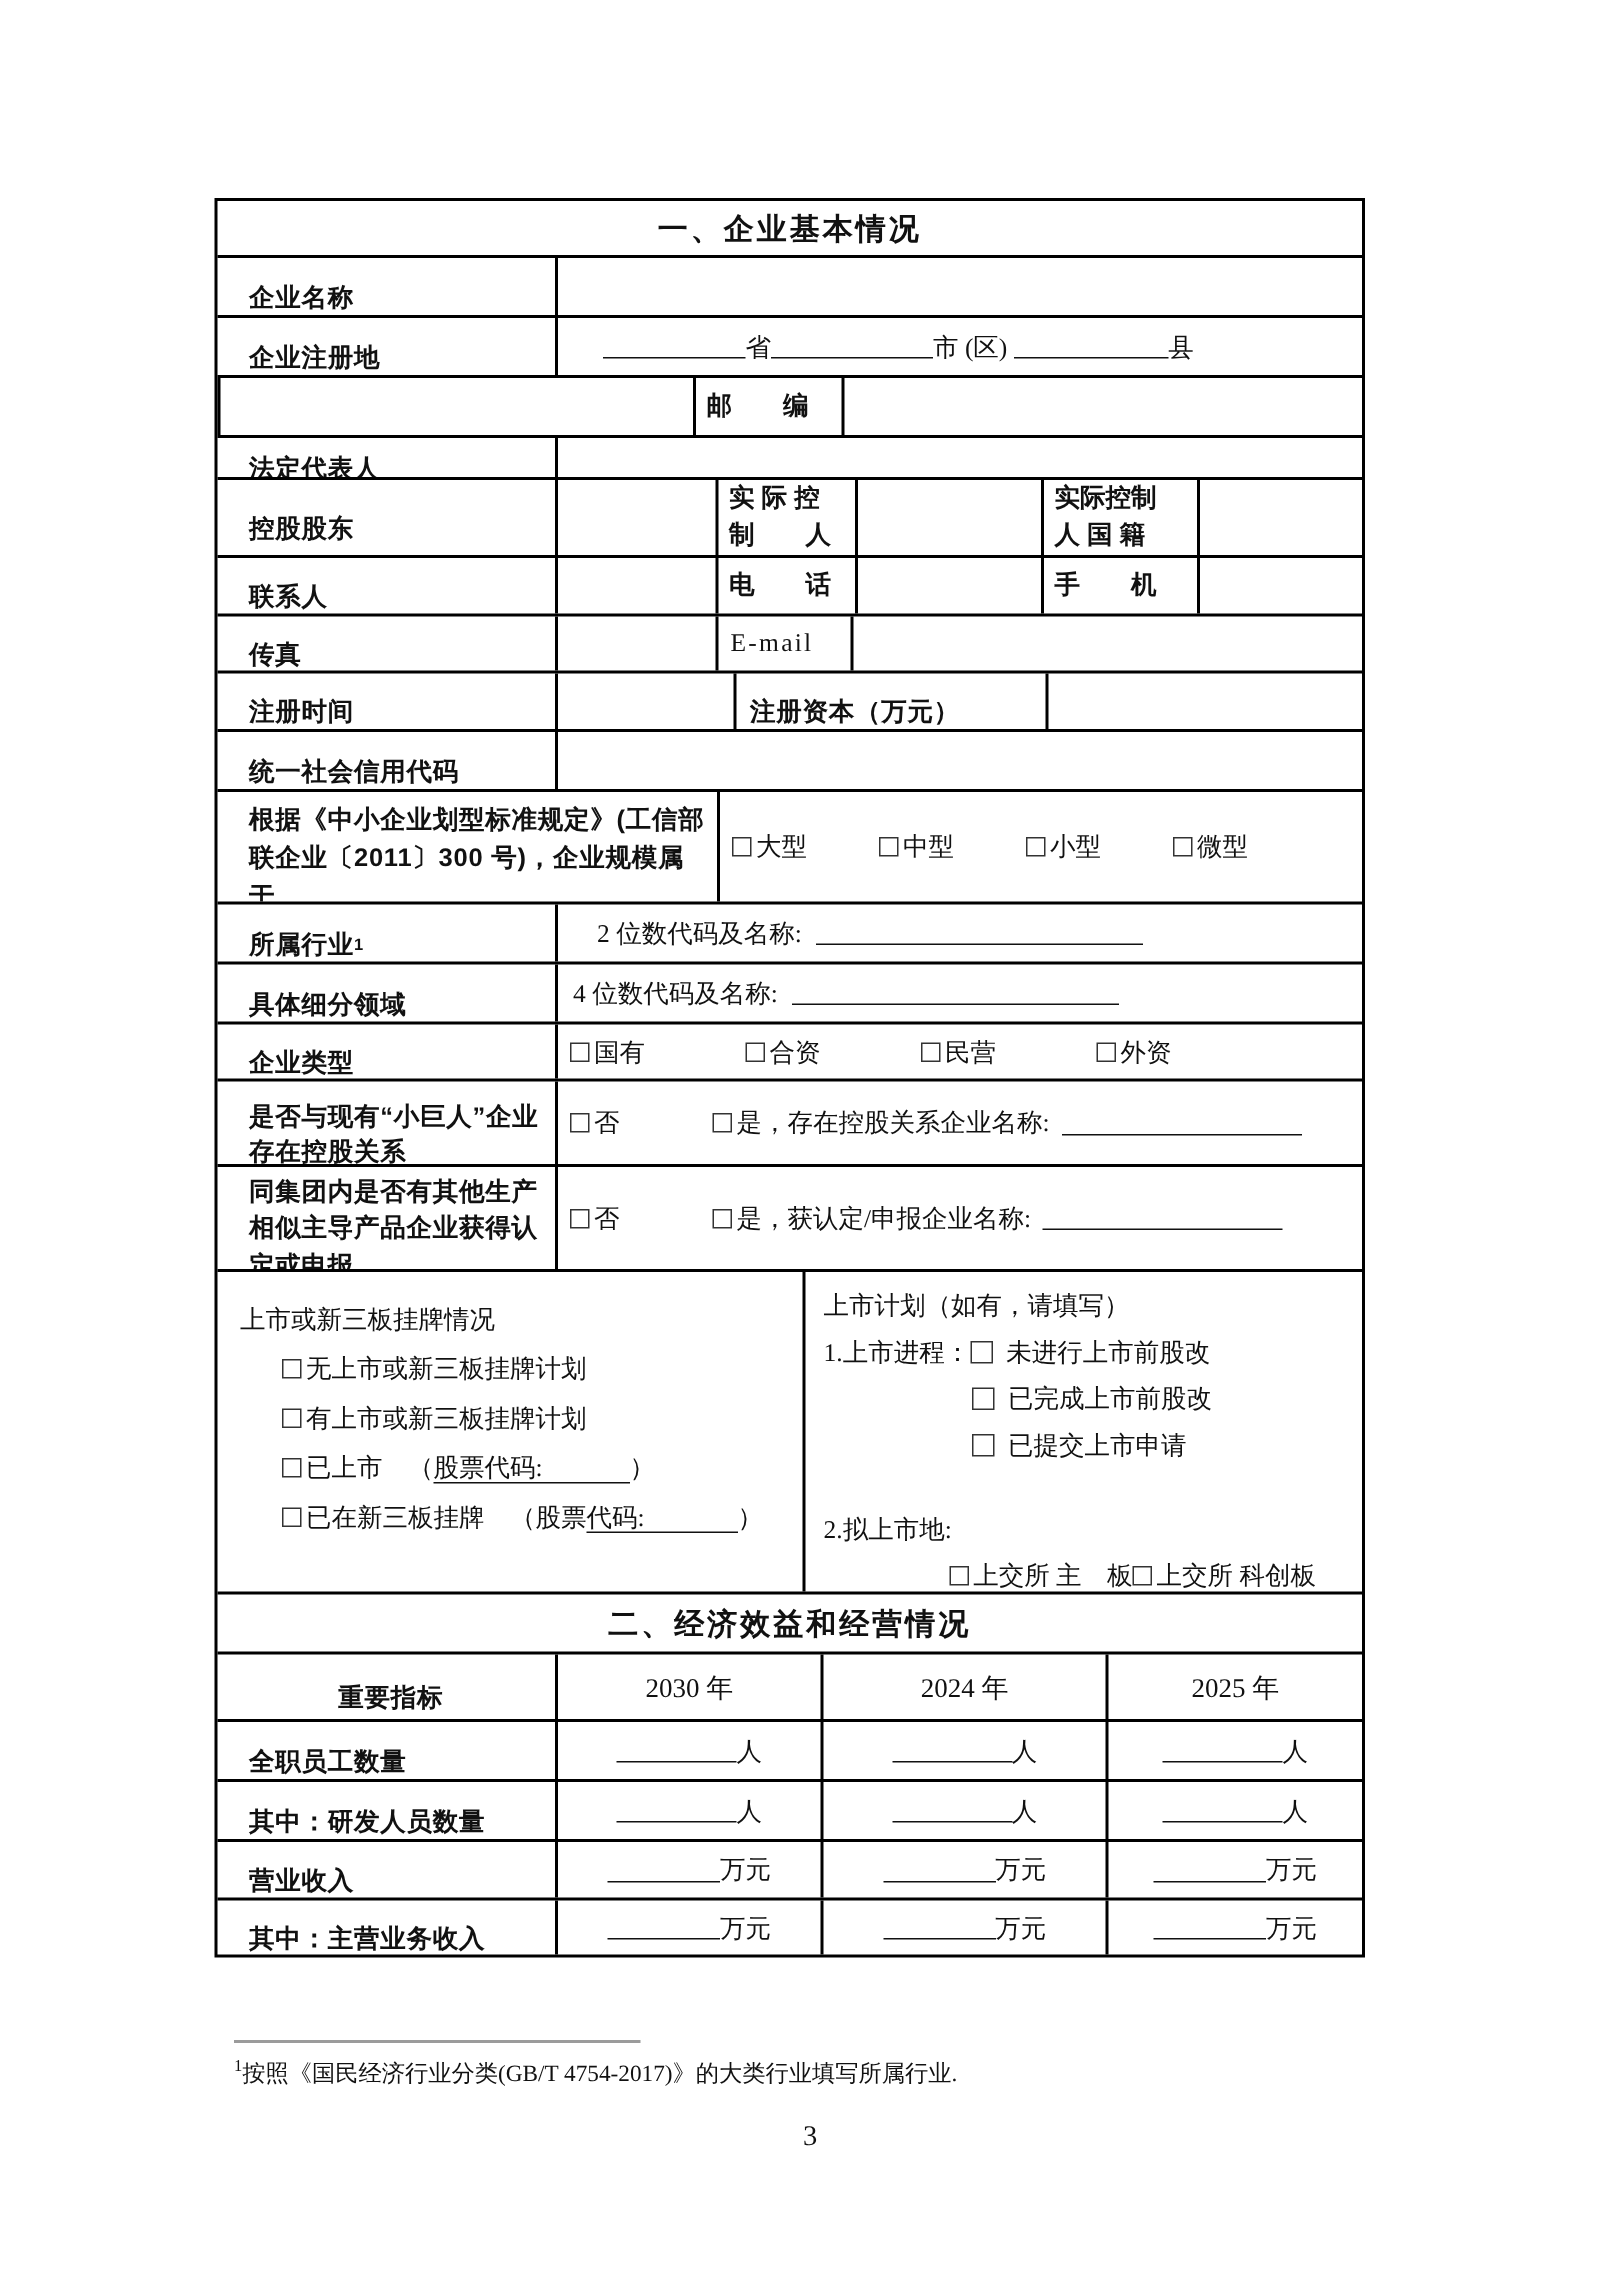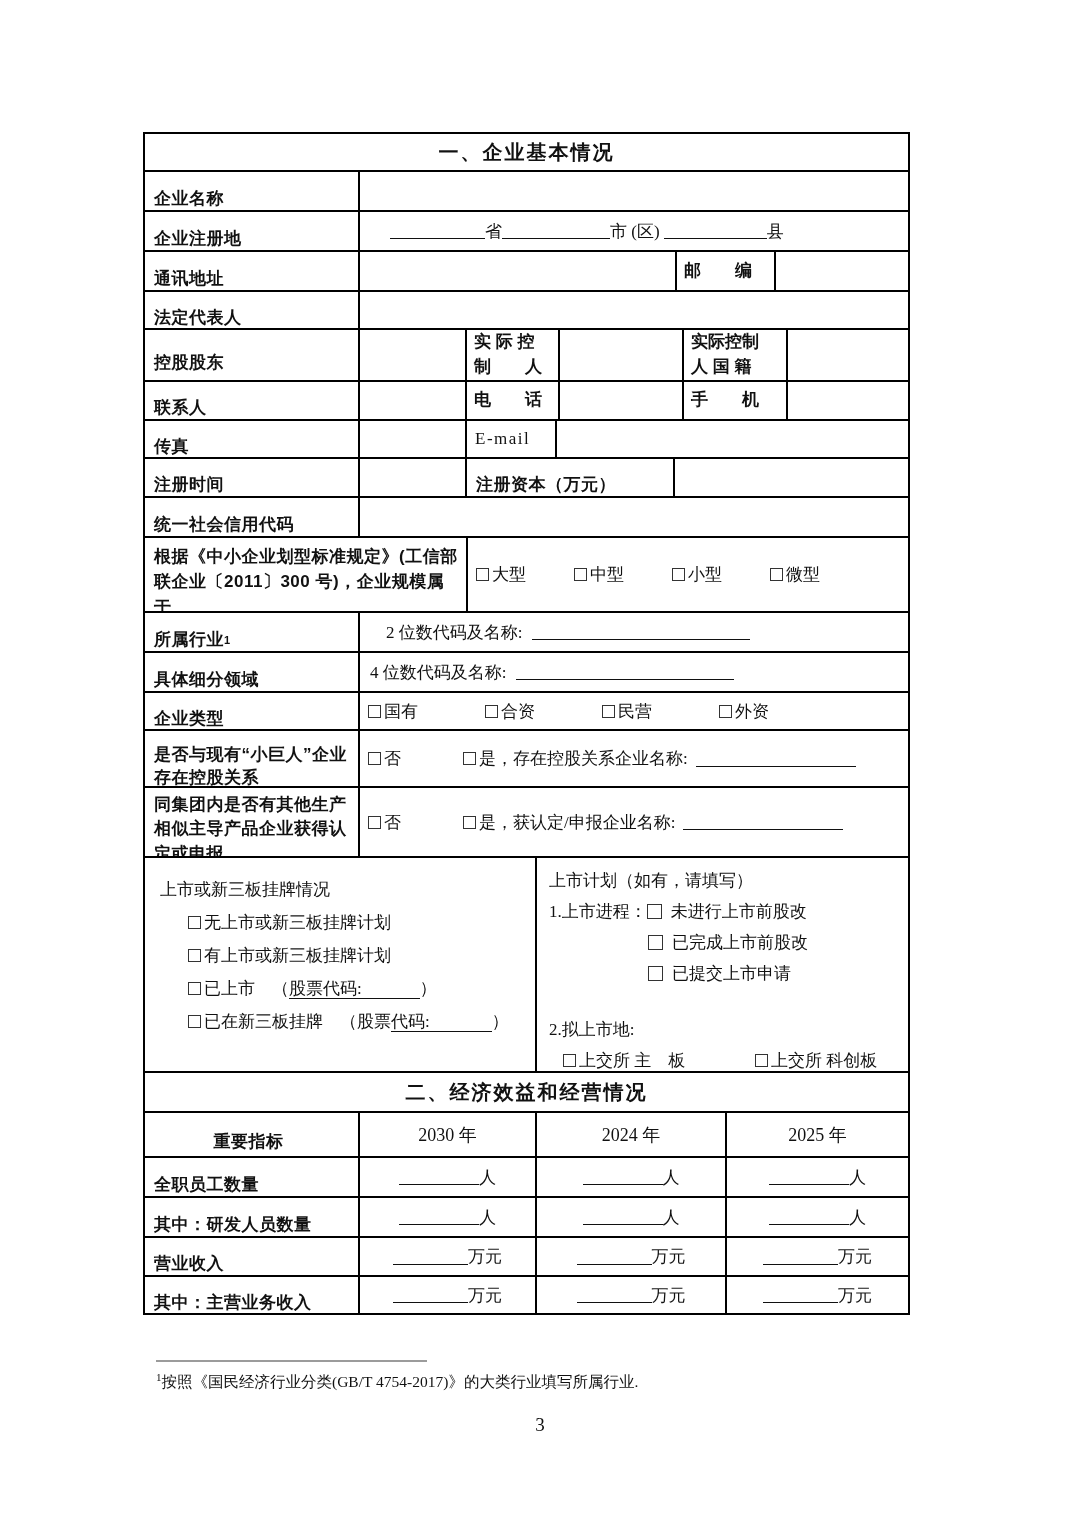--- a/index.html
+++ b/index.html
@@ -4,30 +4,30 @@
 <style>
   html,body{margin:0;padding:0;background:#fff;}
   .page{position:relative;width:1080px;height:1527px;background:#ffffff;color:#111;
         font-family:"Liberation Serif",serif;overflow:hidden;}
   .form{position:absolute;left:143px;top:132px;width:767px;border:2px solid #000;box-sizing:border-box;}
   .r{display:flex;border-top:2px solid #000;box-sizing:border-box;}
   .r.first{border-top:none;}
   .c{border-left:2px solid #000;box-sizing:border-box;overflow:hidden;}
   .c.nb{border-left:none;}
   
-  .h36{height:36px}.h38{height:38px}.h39{height:39px}.h40{height:40px}.h42{height:38px}
+  .h36{height:36px}.h38{height:38px}.h39{height:39px}.h40{height:40px}.h42{height:28px}
   .h45{height:45px}.h52{height:52px}.h57{height:57px}.h70{height:70px}.h75{height:75px}.h215{height:215px}
   
   .w213{width:213px}.w107{width:107px}.w93{width:93px}.w124{width:124px}.w104{width:104px}
   .w317{width:317px}.w99{width:99px}.w90{width:90px}.w236{width:208px}.w321{width:321px}
   .w390{width:390px}.w177{width:177px}.w190{width:190px}
   .fx{flex:1 1 auto}
   
   .lab{font-family:"Liberation Sans",sans-serif;font-weight:700;font-size:17px;
-       display:flex;align-items:center;padding:18px 6px 3px 9px;line-height:1.38;letter-spacing:.5px;}
+       display:flex;align-items:center;padding:18px 6px 3px 9px;line-height:1.38;letter-spacing:.5px;margin-left:12px;}
   .mlab{font-family:"Liberation Sans",sans-serif;font-weight:700;font-size:17px;
         display:flex;flex-direction:column;justify-content:center;padding-left:7px;line-height:1.45;}
   .ser{font-family:"Liberation Serif",serif;font-size:17px;}
   .vc{display:flex;align-items:center;}
   .cen{justify-content:center;}
   .titlecell{width:100%;display:flex;align-items:center;justify-content:center;
         font-family:"Liberation Sans",sans-serif;font-weight:700;font-size:20px;letter-spacing:2px;}
   .hser{display:flex;align-items:center;justify-content:center;font-family:"Liberation Serif",serif;font-size:18px;}
   
   .cb{display:inline-block;width:13px;height:13px;border:1.5px solid #333;box-sizing:border-box;
@@ -39,21 +39,21 @@
   .optitem{white-space:nowrap;}
   .sp48{margin-right:48px}.sp67{margin-right:67px}.sp62{margin-right:62px}
   
   .lst{display:flex;flex-direction:column;justify-content:center;padding:0 0 18px 15px;
        font-size:17px;line-height:33px;}
   .lst .opt{margin-left:28px;white-space:nowrap;}
   .plan{padding:7px 0 0 12px;font-size:17px;line-height:31px;}
   .plan .ind{margin-left:99px;white-space:nowrap;}
   .plan .gap{height:25px;}
   .venues{margin-left:14px;}
-  .vrow{display:flex;}
+  .vrow{display:flex;text-align:right;}
   .vrow .v1{width:192px;white-space:nowrap;}
   .vrow .v2{white-space:nowrap;}
   
   .fnrule{position:absolute;left:156px;top:1360px;width:271px;height:2px;background:#9b9b9b;}
   .footnote{position:absolute;left:156px;top:1372px;font-size:15.5px;font-family:"Liberation Serif",serif;color:#111;}
   .pageno{position:absolute;left:0;top:1414px;width:100%;text-align:center;
           font-size:19px;font-family:"Liberation Serif",serif;}
 </style>
 </head>
 <body>
@@ -75,23 +75,20 @@
     <div class="r h40">
       <div class="c nb lab w213">
           <span>企业注册地</span>
         </div>
       <div class="c fx ser vc" style="padding-left:30px">
         <span class="bl" style="width:95px"></span><span>省</span><span class="bl" style="width:108px"></span><span>市 (区)</span>&nbsp;<span class="bl" style="width:103px"></span><span>县</span>
       </div>
     </div>
 
     <div class="r h40">
-      <div class="c nb lab w213">
-          <span>通讯地址</span>
-        </div>
       <div class="c w317"></div>
       <div class="c mlab w99">
           <span>邮　　编</span>
         </div>
       <div class="c fx"></div>
     </div>
 
     <div class="r h42">
       <div class="c nb lab w213">
           <span>法定代表人</span>

